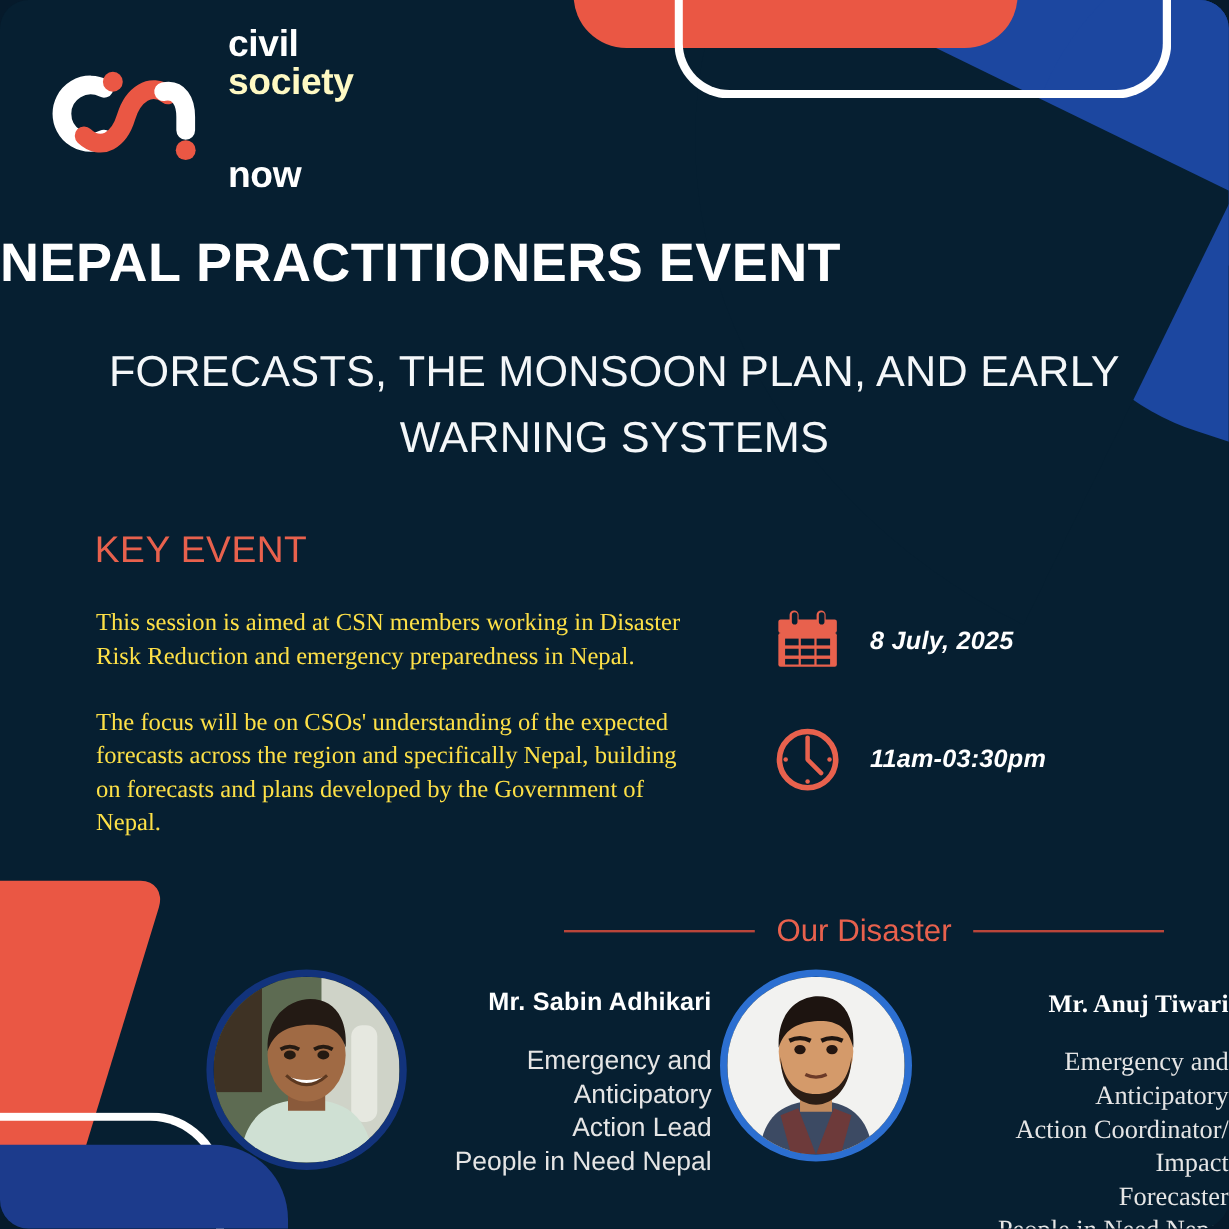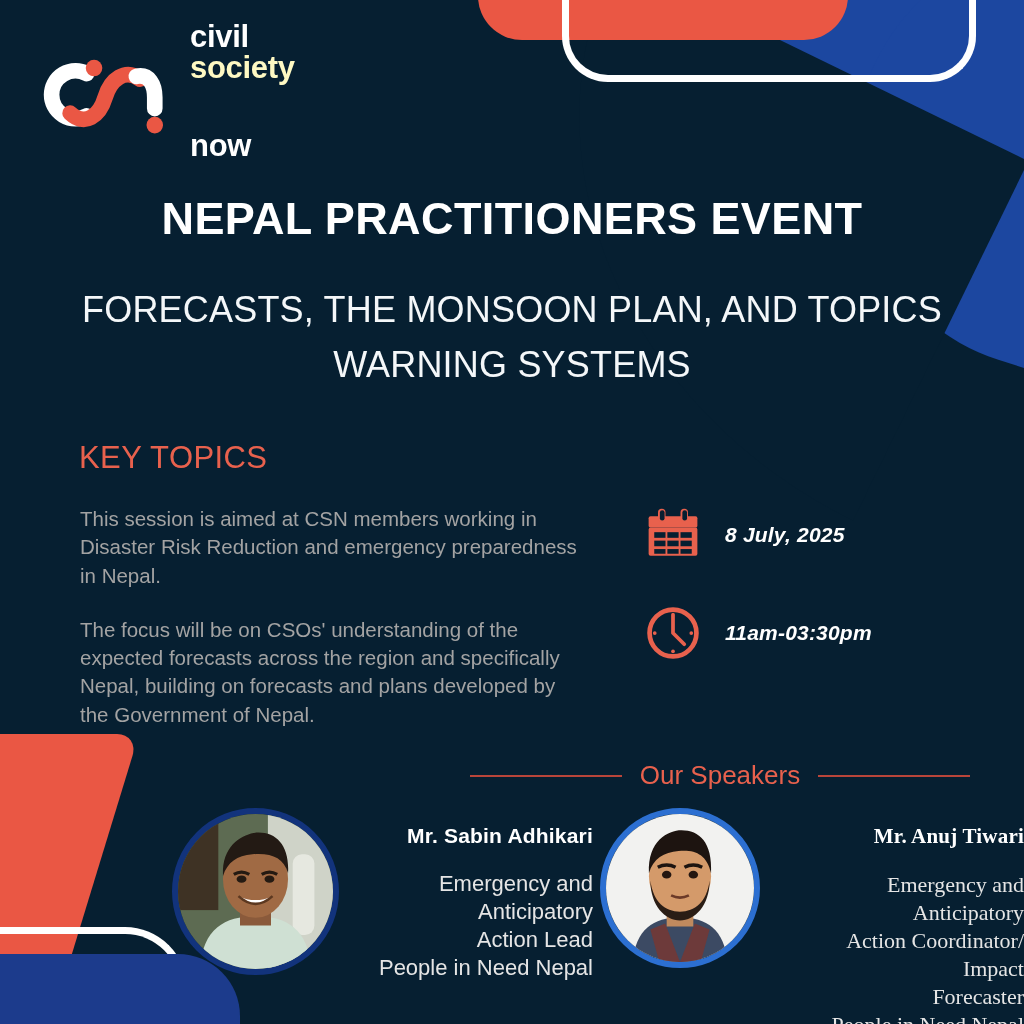--- a/index.html
+++ b/index.html
@@ -8,20 +8,21 @@
     background: #061a2b;
   }
   .poster {
     position: relative;
     width: 1024px;
     height: 1024px;
     background: #061f31;
     overflow: hidden;
     font-family: "Liberation Sans", sans-serif;
     color: #ffffff;
+    border-radius: 24px;
   }
 
   
   .deco { position: absolute; pointer-events: none; }
 
   
   .deco-blue-tr {
     top: -330px;
     right: -210px;
     width: 560px;
@@ -123,21 +124,21 @@
   .logo-words .w1 { color: #ffffff; display: block; }
   .logo-words .w2 { color: #fef9c3; display: block; }
   .logo-words .w3 { color: #ffffff; display: block; margin-top: 48px; }
 
   
   .title-main {
     position: absolute;
     top: 193px;
     left: 0;
     width: 1024px;
-    text-align: center;
+    text-align: left;
     font-size: 45px;
     font-weight: 700;
     letter-spacing: 0.4px;
   }
   .title-sub {
     position: absolute;
     top: 283px;
     left: 62px;
     width: 900px;
     text-align: center;
@@ -158,21 +159,22 @@
     color: #e8614d;
     letter-spacing: 0.4px;
   }
   .body-col {
     position: absolute;
     top: 505px;
     left: 80px;
     width: 500px;
     font-size: 20.5px;
     line-height: 1.38;
-    color: #a3a3a3;
+    color: #fde047;
+    font-family: Liberation Serif, serif;
   }
   .body-col p { margin: 0 0 26px 0; }
   .body-col p:last-child { margin-bottom: 0; }
 
   
   .meta {
     position: absolute;
     top: 505px;
     left: 643px;
   }
@@ -275,23 +277,23 @@
       <circle cx="128" cy="86" r="9" fill="#ea5744"></circle>
     </svg>
     <div class="logo-words">
       <span class="w1">civil</span>
       <span class="w2">society</span>
       <span class="w3">now</span>
     </div>
   </div>
 
   <div class="title-main">NEPAL PRACTITIONERS EVENT</div>
-  <div class="title-sub">FORECASTS, THE MONSOON PLAN, AND TOPICS WARNING SYSTEMS</div>
-
-  <div class="key-topics-head">KEY TOPICS</div>
+  <div class="title-sub">FORECASTS, THE MONSOON PLAN, AND EARLY WARNING SYSTEMS</div>
+
+  <div class="key-topics-head">KEY EVENT</div>
   <div class="body-col">
     <p>This session is aimed at CSN members working in Disaster Risk Reduction and emergency preparedness in Nepal.</p>
     <p>The focus will be on CSOs' understanding of the expected forecasts across the region and specifically Nepal, building on forecasts and plans developed by the Government of Nepal.</p>
   </div>
 
   <div class="meta">
     <div class="meta-row">
       <svg class="meta-icon" viewBox="0 0 64 64">
         <rect x="6" y="12" width="52" height="12" rx="2" fill="#e8614d"></rect>
         <rect x="6" y="24" width="52" height="30" rx="2" fill="#e8614d"></rect>
@@ -321,21 +323,21 @@
         <circle cx="51.5" cy="32" r="2" fill="#e8614d"></circle>
         <circle cx="32" cy="51.5" r="2" fill="#e8614d"></circle>
         <circle cx="12.5" cy="32" r="2" fill="#e8614d"></circle>
       </svg>
       <div class="meta-text">11am-03:30pm</div>
     </div>
   </div>
 
   <div class="speakers-head">
     <div class="sp-line"></div>
-    <div class="sp-title">Our Speakers</div>
+    <div class="sp-title">Our Disaster</div>
     <div class="sp-line"></div>
   </div>
 
   <div class="speaker speaker-1">
     <div class="avatar avatar-1">
       <svg viewBox="0 0 100 100">
         <rect width="100" height="100" fill="#5d6b52"></rect>
         <rect x="58" y="0" width="42" height="100" fill="#cfd3c8"></rect>
         <rect x="74" y="26" width="14" height="52" rx="6" fill="#e6e8e0"></rect>
         <rect x="0" y="0" width="26" height="62" fill="#3e3224"></rect>

